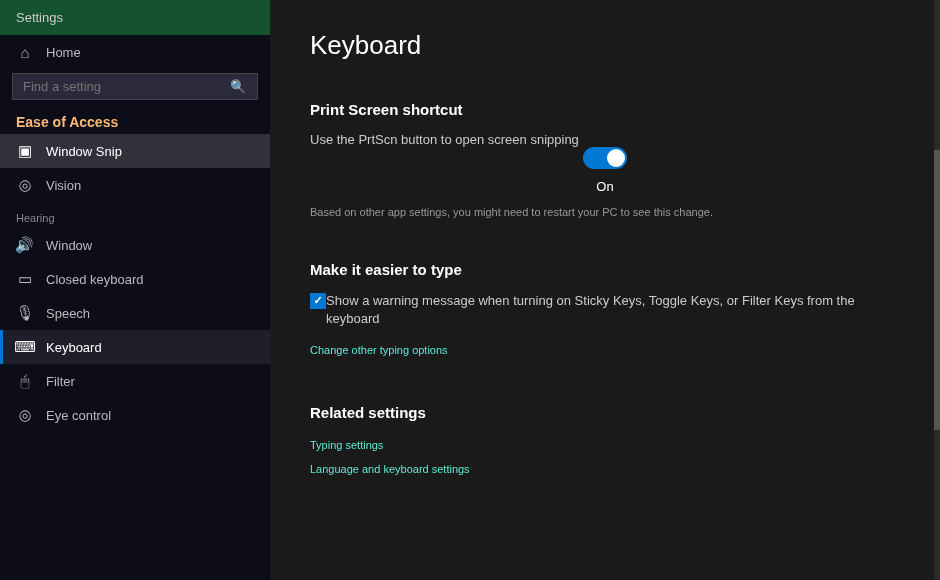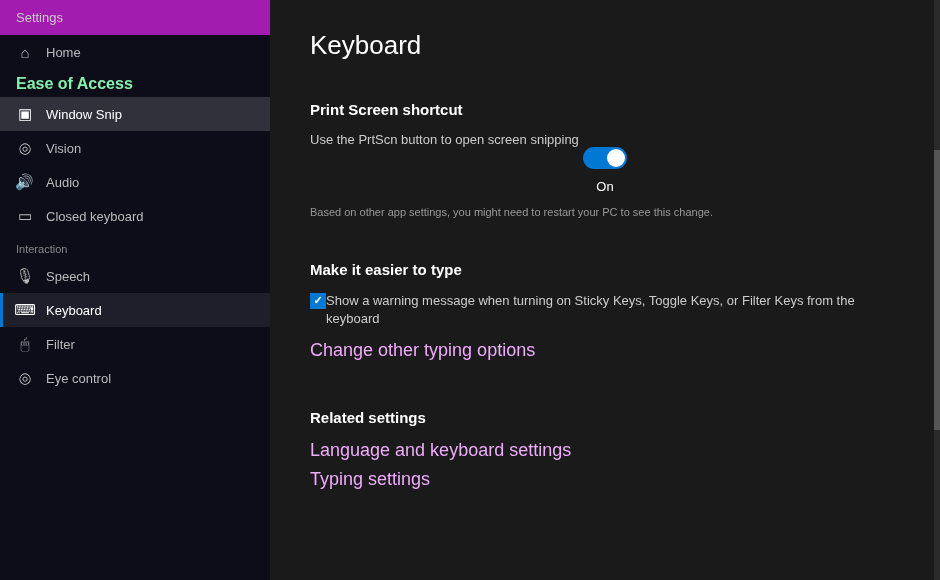--- a/index.html
+++ b/index.html
@@ -18,21 +18,21 @@
       min-width: 270px;
       background: #1a1a2e;
       background: #0d0d1a;
       display: flex;
       flex-direction: column;
       height: 580px;
       overflow: hidden;
     }
 
     .sidebar-title-bar {
-      background: #a21caf;
+      background: #14532d;
       padding: 10px 16px;
       font-size: 13px;
       color: #ccc;
       font-weight: 400;
     }
 
     .search-box {
       margin: 4px 12px 8px 12px;
       display: flex;
       align-items: center;
@@ -45,22 +45,22 @@
       background: transparent;
       border: none;
       outline: none;
       color: #ccc;
       font-size: 13px;
       flex: 1;
     }
     .search-icon-wrap { color: #999; font-size: 13px; }
 
     .ease-of-access-label {
-      color: #86efac;
-      font-size: 16px;
+      color: #fdba74;
+      font-size: 14px;
       font-weight: 600;
       padding: 6px 16px 4px 16px;
     }
 
     .nav-item {
       display: flex;
       align-items: center;
       gap: 12px;
       padding: 8px 16px;
       color: #bbb;
@@ -207,22 +207,22 @@
       font-size: 11px;
       font-weight: bold;
     }
     .checkbox-text {
       font-size: 13px;
       color: #ccc;
       line-height: 1.4;
     }
 
     .link-text {
-      color: #f0abfc;
-      font-size: 18px;
+      color: #5eead4;
+      font-size: 11px;
       cursor: pointer;
       text-decoration: none;
       margin-bottom: 8px;
       display: inline-block;
     }
 
     .related-section {
       margin-top: 24px;
     }
 
@@ -250,45 +250,49 @@
 <div class="sidebar">
   <div class="sidebar-title-bar">
     <span>Settings</span>
   </div>
 
   <div class="nav-item">
     <span class="icon">⌂</span>
     <span>Home</span>
   </div>
 
+  <div class="search-box">
+    <input type="text" placeholder="Find a setting" style="">
+    <span class="search-icon-wrap">🔍</span>
+  </div>
 
   <div class="ease-of-access-label">Ease of Access</div>
 
   <div class="nav-item highlighted">
     <span class="icon">▣</span>
     <span>Window Snip</span>
   </div>
 
   <div class="nav-item">
     <span class="icon">◎</span>
     <span>Vision</span>
   </div>
 
+  <div class="section-label">Hearing</div>
 
   <div class="nav-item">
     <span class="icon">🔊</span>
-    <span>Audio</span>
+    <span>Window</span>
   </div>
 
   <div class="nav-item">
     <span class="icon">▭</span>
     <span>Closed keyboard</span>
   </div>
 
-  <div class="section-label">Interaction</div>
 
   <div class="nav-item">
     <span class="icon">🎙</span>
     <span>Speech</span>
   </div>
 
   <div class="nav-item active">
     <span class="icon">⌨</span>
     <span>Keyboard</span>
   </div>
@@ -327,23 +331,23 @@
 
 
     <div style="margin-top: 10px;">
       <a class="link-text">Change other typing options</a>
     </div>
   </div>
 
   <div class="related-section">
     <div class="section-title">Related settings</div>
     <div>
+      <a class="link-text">Typing settings</a>
+    </div>
+    <div>
       <a class="link-text">Language and keyboard settings</a>
-    </div>
-    <div>
-      <a class="link-text">Typing settings</a>
     </div>
   </div>
 
   <div class="scrollbar-track">
     <div class="scrollbar-thumb"></div>
   </div>
 </div>
 
 </body></html>

